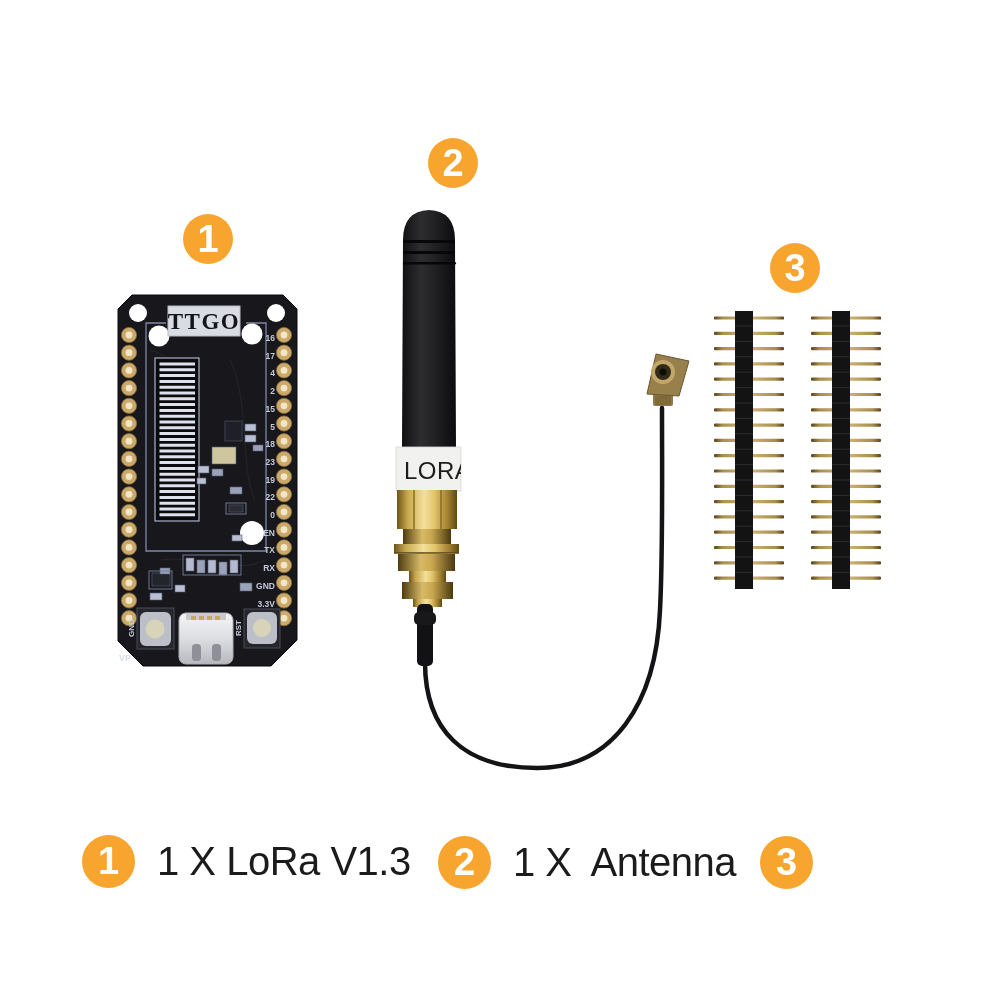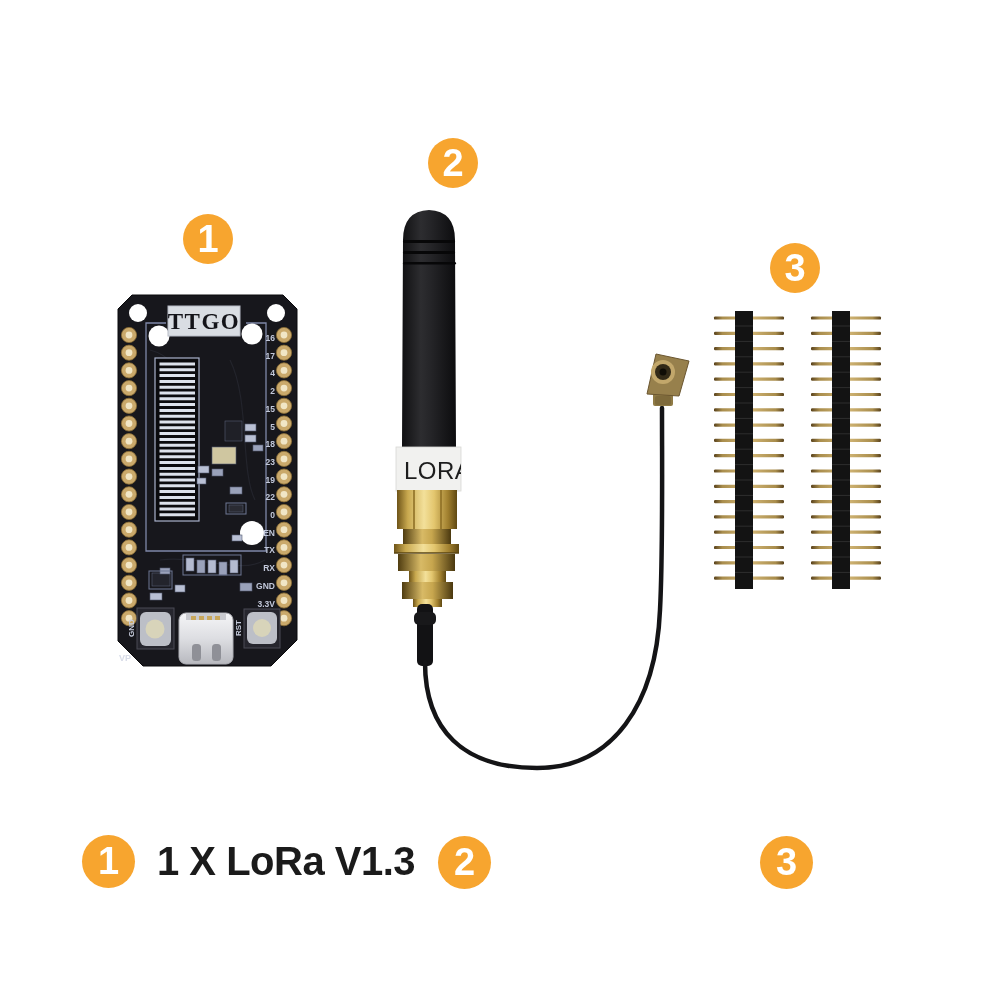--- a/index.html
+++ b/index.html
@@ -4,21 +4,21 @@
 <style>
   html,body{margin:0;padding:0;background:#ffffff;}
   #stage{position:relative;width:1000px;height:1000px;background:#ffffff;overflow:hidden;
          font-family:"Liberation Sans",sans-serif;}
   .badge{position:absolute;border-radius:50%;display:flex;align-items:center;justify-content:center;
          color:#fff;font-weight:700;}
   .badge-top{width:50px;height:50px;font-size:38px;}
   .legend-item{position:absolute;display:flex;align-items:center;gap:22px;}
   .legend-badge{width:53px;height:53px;border-radius:50%;display:flex;align-items:center;justify-content:center;
                 color:#fff;font-weight:700;font-size:38px;}
-  .legend-label{font-size:40px;font-weight:700;color:#1b1b1b;letter-spacing:-0.5px;white-space:pre;}
+  .legend-label{font-size:40px;font-weight:400;color:#1b1b1b;letter-spacing:-0.5px;white-space:pre;}
   svg text{font-family:"Liberation Sans",sans-serif;}
   .serif-label{font-family:"Liberation Serif",serif;}
 </style>
 </head>
 <body>
 
 <div id="stage">
 
   
   <svg id="photo" width="1000" height="1000" viewBox="0 0 1000 1000">
@@ -464,20 +464,21 @@
   <div class="legend-item" style="left:82px;top:835px;">
     <div class="legend-badge" style="background: rgb(247, 165, 47);">
         <span>1</span>
       </div>
     <div class="legend-label">1 X LoRa V1.3</div>
   </div>
   <div class="legend-item" style="left:438px;top:836px;">
     <div class="legend-badge" style="background: rgb(247, 165, 47);">
         <span>2</span>
       </div>
+    <div class="legend-label">1 X  Antenna</div>
   </div>
   <div class="legend-item" style="left:760px;top:836px;">
     <div class="legend-badge" style="background: rgb(247, 165, 47);">
         <span>3</span>
       </div>
   </div>
 
 </div>
 
 </body></html>

